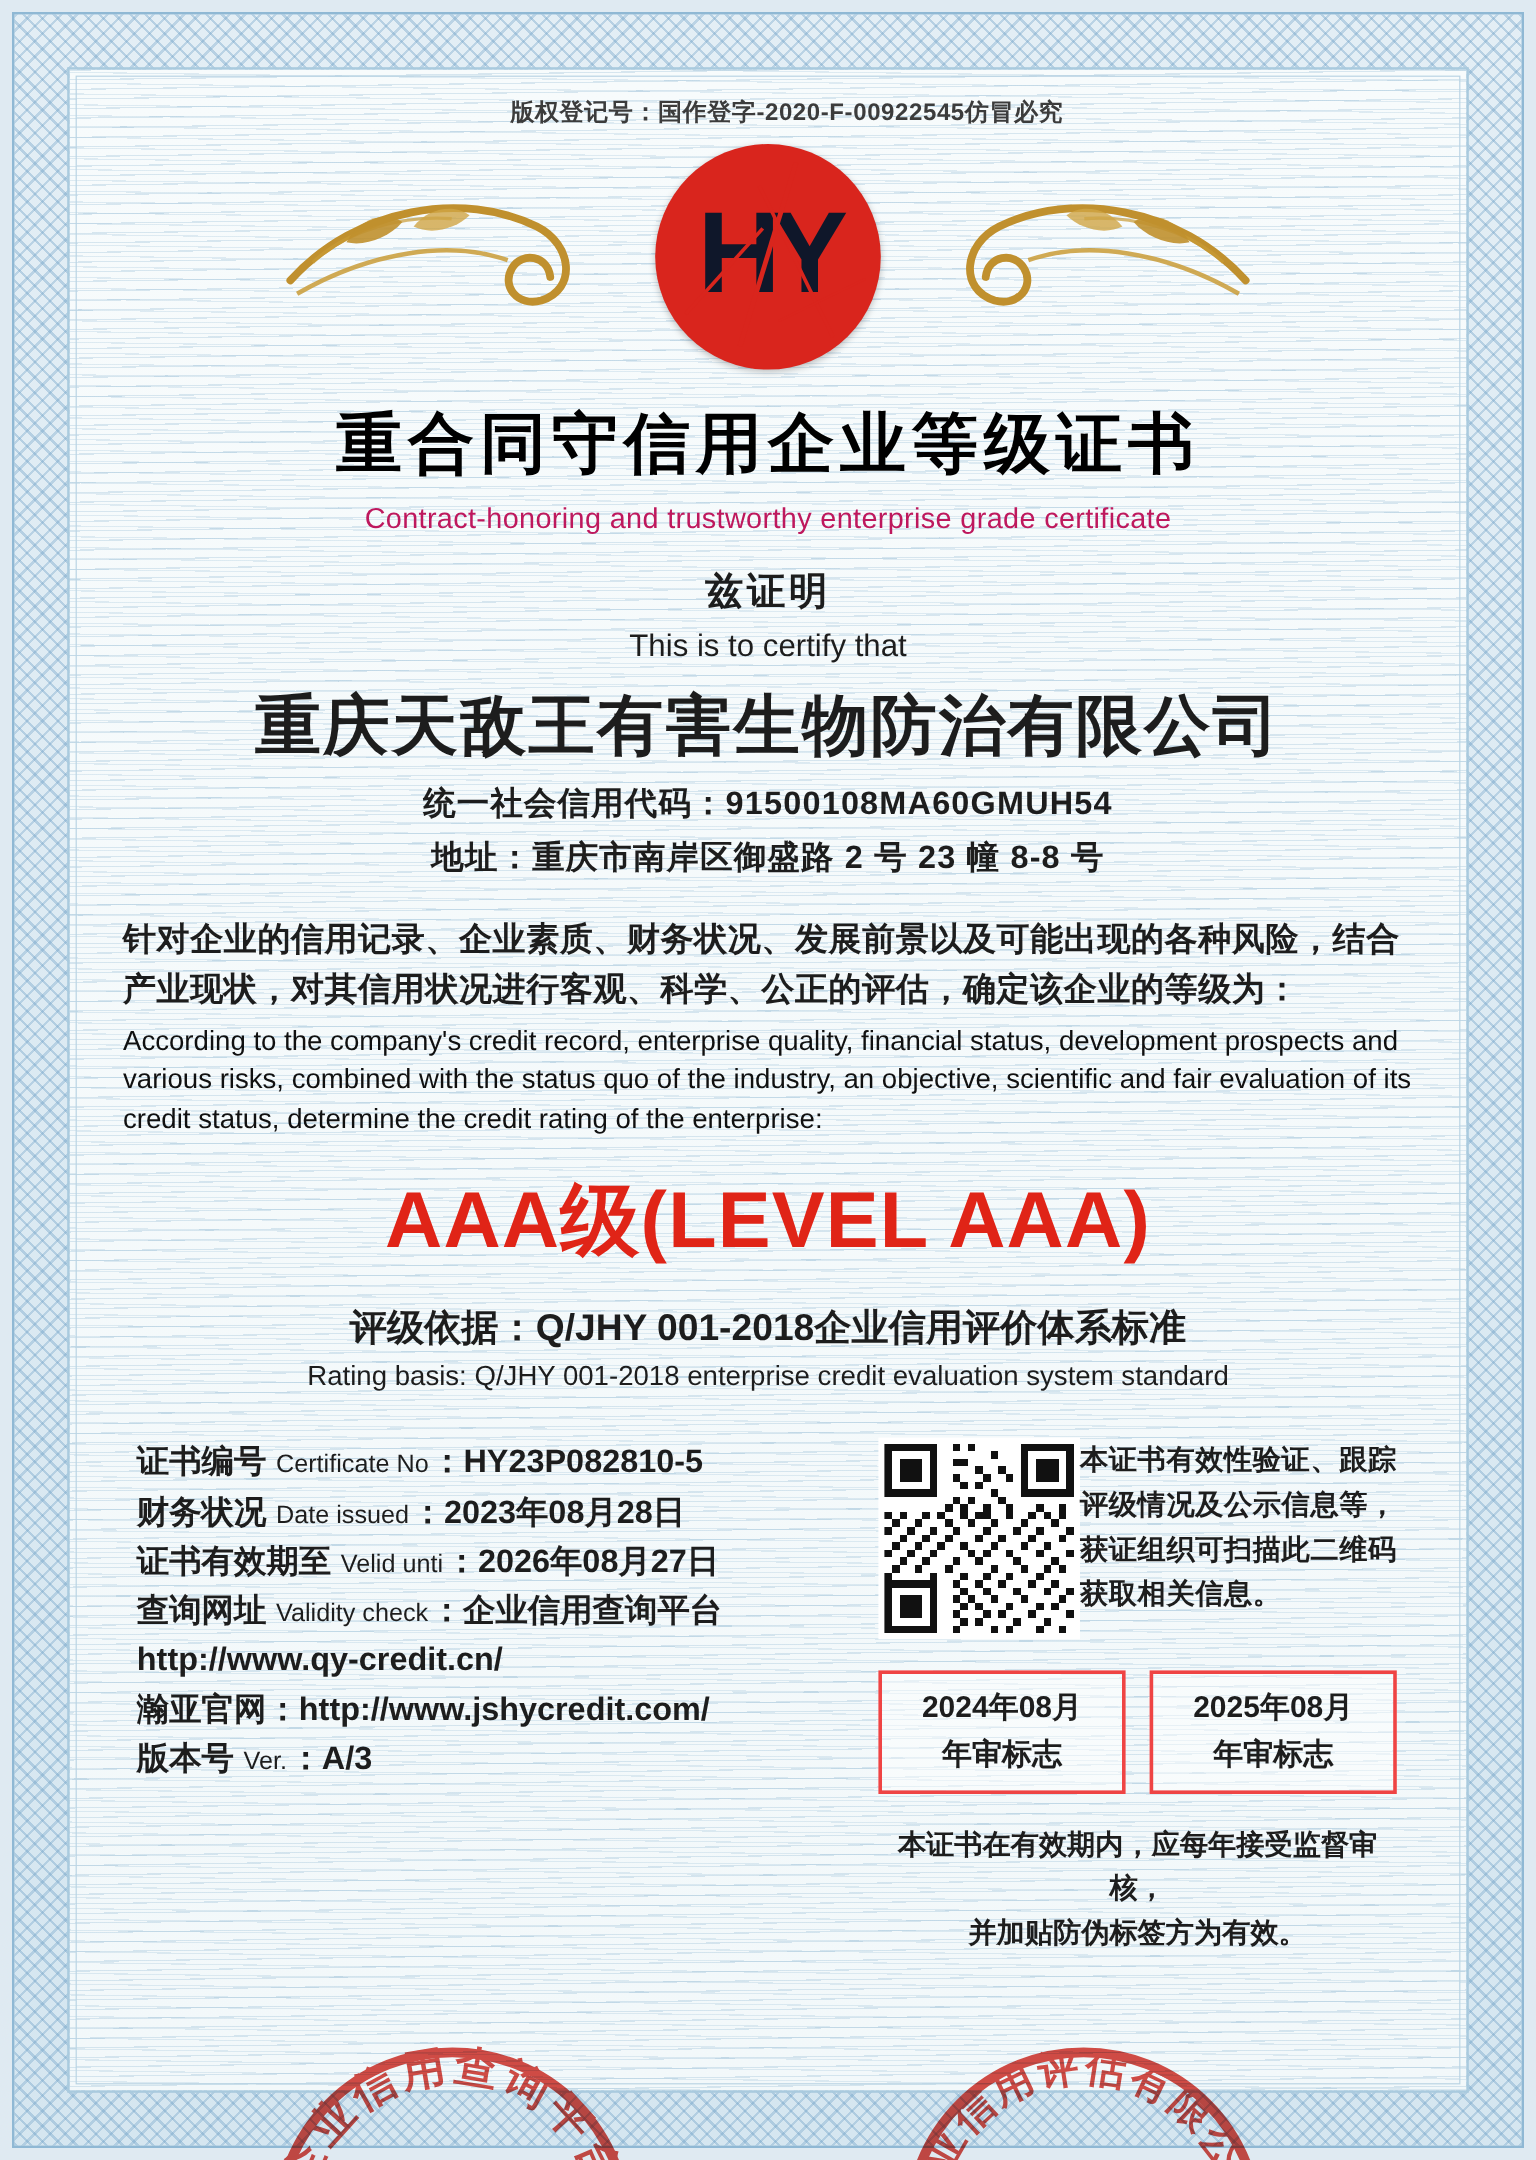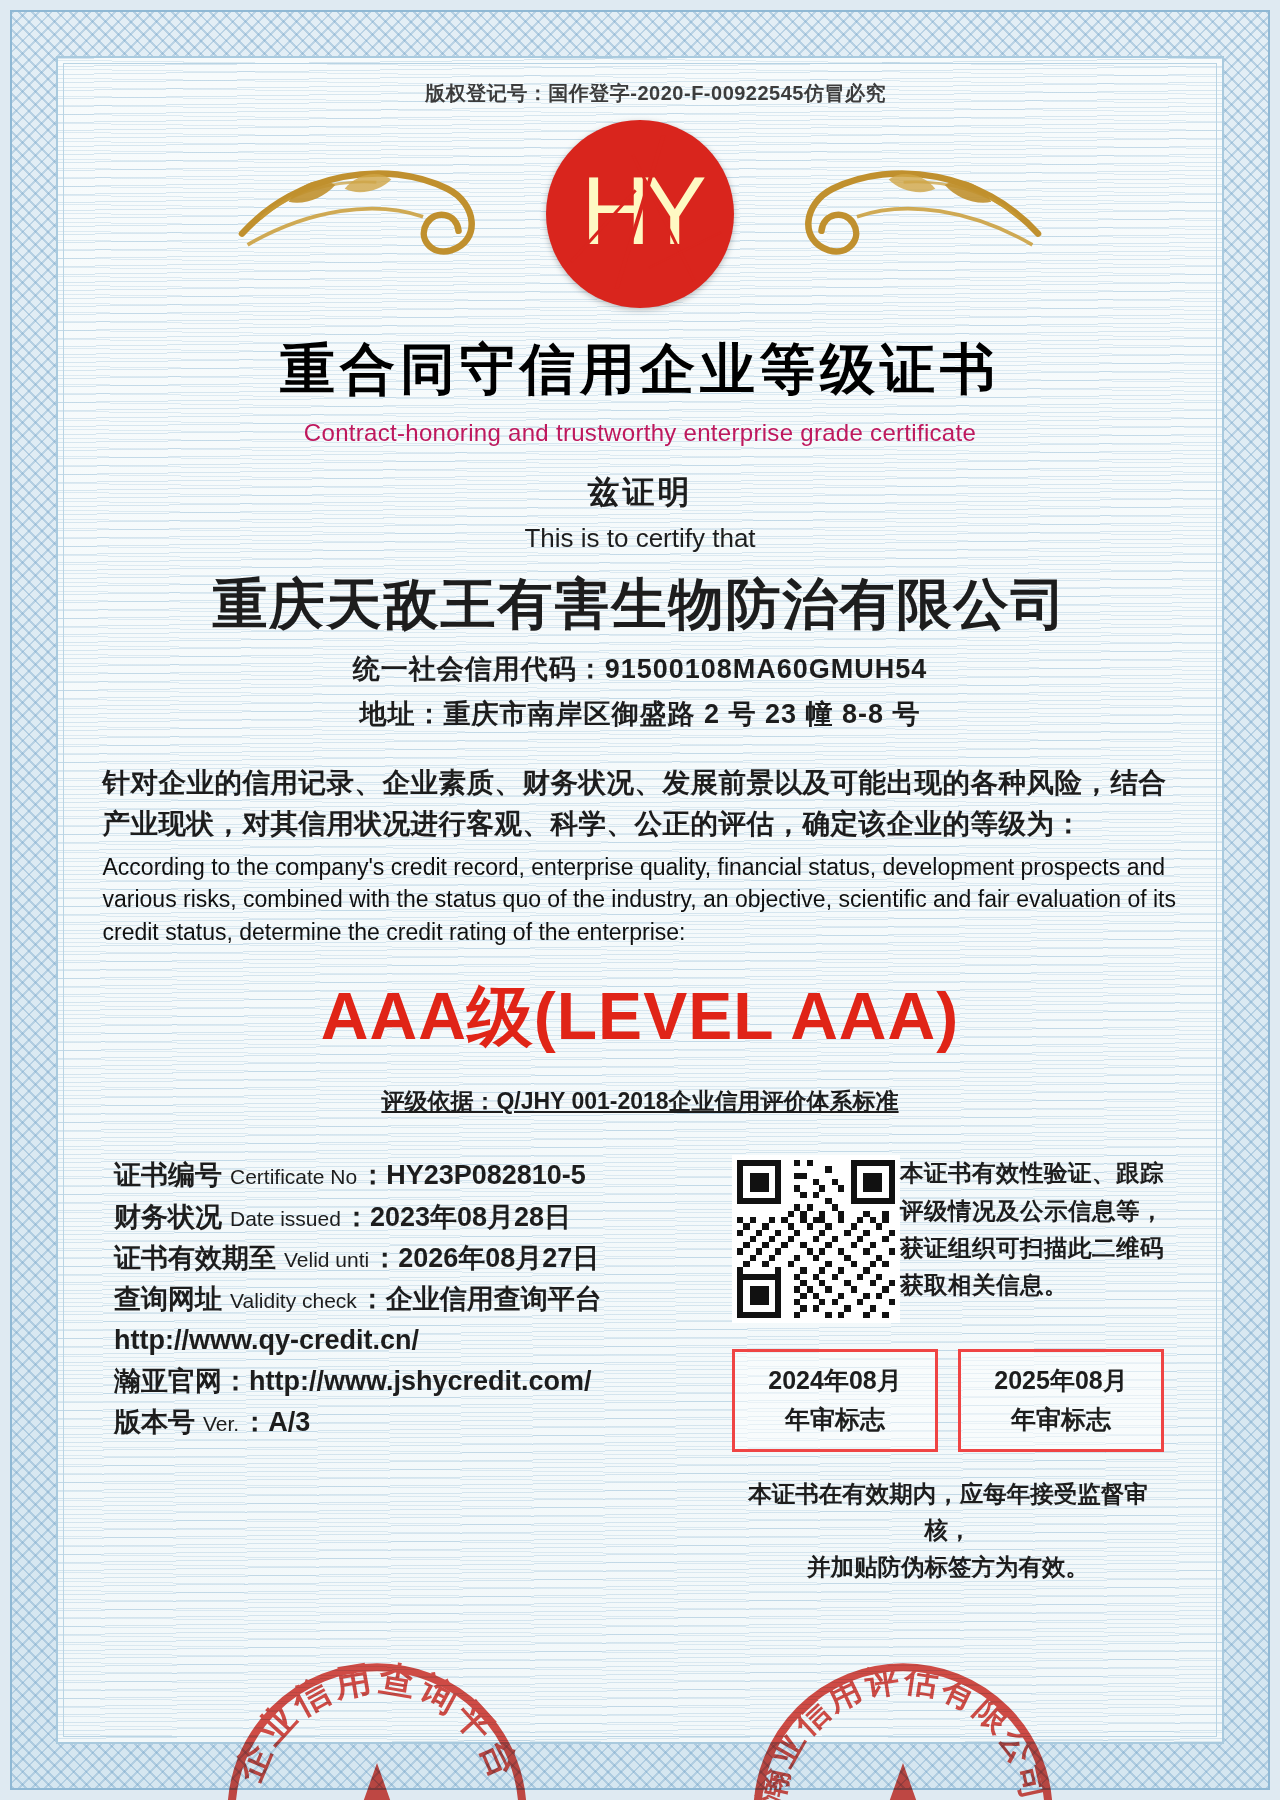--- a/index.html
+++ b/index.html
@@ -41,42 +41,42 @@
   
   .logo-row{ display:flex; align-items:center; justify-content:center; gap:14px; margin-top:4px; height:206px; }
   .flourish{ width:300px; height:140px; flex:0 0 auto; }
   .flourish.right{ transform:scaleX(-1); }
   .logo-circle{
     position:relative; width:188px; height:188px; border-radius:50%;
     background:#d9251d; flex:0 0 auto;
     display:flex; align-items:center; justify-content:center; overflow:hidden;
     box-shadow:0 2px 6px rgba(0,0,0,.25);
   }
-  .logo-text{ color:#fef9c3; font-size:96px; font-weight:400; letter-spacing:-8px; line-height:1; padding-bottom:6px; }
+  .logo-text{ color:#0f172a; font-size:96px; font-weight:700; letter-spacing:-8px; line-height:1; padding-bottom:6px; }
   .crack{ position:absolute; background:#d9251d; }
   .c1{ width:4px; height:160px; left:92px; top:12px; transform:rotate(17deg); }
   .c2{ width:3px; height:140px; left:116px; top:28px; transform:rotate(-26deg); }
   .c3{ width:3px; height:96px; left:56px; top:58px; transform:rotate(42deg); }
   .c4{ width:2px; height:80px; left:138px; top:90px; transform:rotate(64deg); }
 
   .title-zh{ font-size:55px; font-weight:700; letter-spacing:5px; margin-top:16px; color:#000000; }
   .title-en{ font-size:24px; margin-top:12px; color:#be185d; letter-spacing:.3px; }
 
   .certify-zh{ font-size:32px; font-weight:600; margin-top:24px; letter-spacing:3px; }
   .certify-en{ font-size:26px; margin-top:8px; }
 
   .company-name{ font-size:55px; font-weight:800; margin-top:14px; letter-spacing:2px; }
   .company-line{ font-size:27px; font-weight:600; margin-top:9px; letter-spacing:1px; }
 
   .eval-block{ width:1075px; margin:30px auto 0; text-align:left; }
   .eval-zh{ font-size:27.5px; font-weight:600; line-height:1.5; letter-spacing:.5px; }
   .eval-en{ font-size:23px; line-height:1.42; margin-top:6px; color:#101010; }
 
   .rating-level{ font-size:66px; font-weight:800; color:#e02417; margin-top:24px; letter-spacing:1px; }
-  .basis-zh{ font-size:23px; font-weight:600; margin-top:24px;text-decoration:underline; }
+  .basis-zh{ font-size:31px; font-weight:600; margin-top:24px; }
   .basis-en{ font-size:23px; margin-top:5px; }
 
   
   .mid{ display:flex; justify-content:space-between; margin-top:38px; padding:0 14px 0 12px; text-align:left; }
   .details{ width:585px; font-size:27px; line-height:1.52; }
   .d-row{ white-space:nowrap; }
   .d-row .zh{ font-weight:700; }
   .d-row .en{ font-size:21px; font-weight:400; margin:0 2px 0 8px; }
   .d-row .val{ font-weight:600; }
   .d-line{ font-weight:600; }
@@ -154,20 +154,21 @@
     <div class="company-line">统一社会信用代码：91500108MA60GMUH54</div>
     <div class="company-line">地址：重庆市南岸区御盛路 2 号 23 幢 8-8 号</div>
 
     <div class="eval-block">
       <div class="eval-zh">针对企业的信用记录、企业素质、财务状况、发展前景以及可能出现的各种风险，结合产业现状，对其信用状况进行客观、科学、公正的评估，确定该企业的等级为：</div>
       <div class="eval-en">According to the company's credit record, enterprise quality, financial status, development prospects and various risks, combined with the status quo of the industry, an objective, scientific and fair evaluation of its credit status, determine the credit rating of the enterprise:</div>
     </div>
 
     <div class="rating-level">AAA级(LEVEL AAA)</div>
     <div class="basis-zh">评级依据：Q/JHY 001-2018企业信用评价体系标准</div>
+    <div class="basis-en">Rating basis: Q/JHY 001-2018 enterprise credit evaluation system standard</div>
 
     <div class="mid">
 
       <div class="details">
         <div class="d-row">
           <span class="zh">证书编号</span><span class="en">Certificate No</span><span class="val">：</span><span class="val">HY23P082810-5</span>
         </div>
         <div class="d-row">
           <span class="zh">财务状况</span><span class="en">Date issued</span><span class="val">：</span><span class="val">2023年08月28日</span>
         </div>

